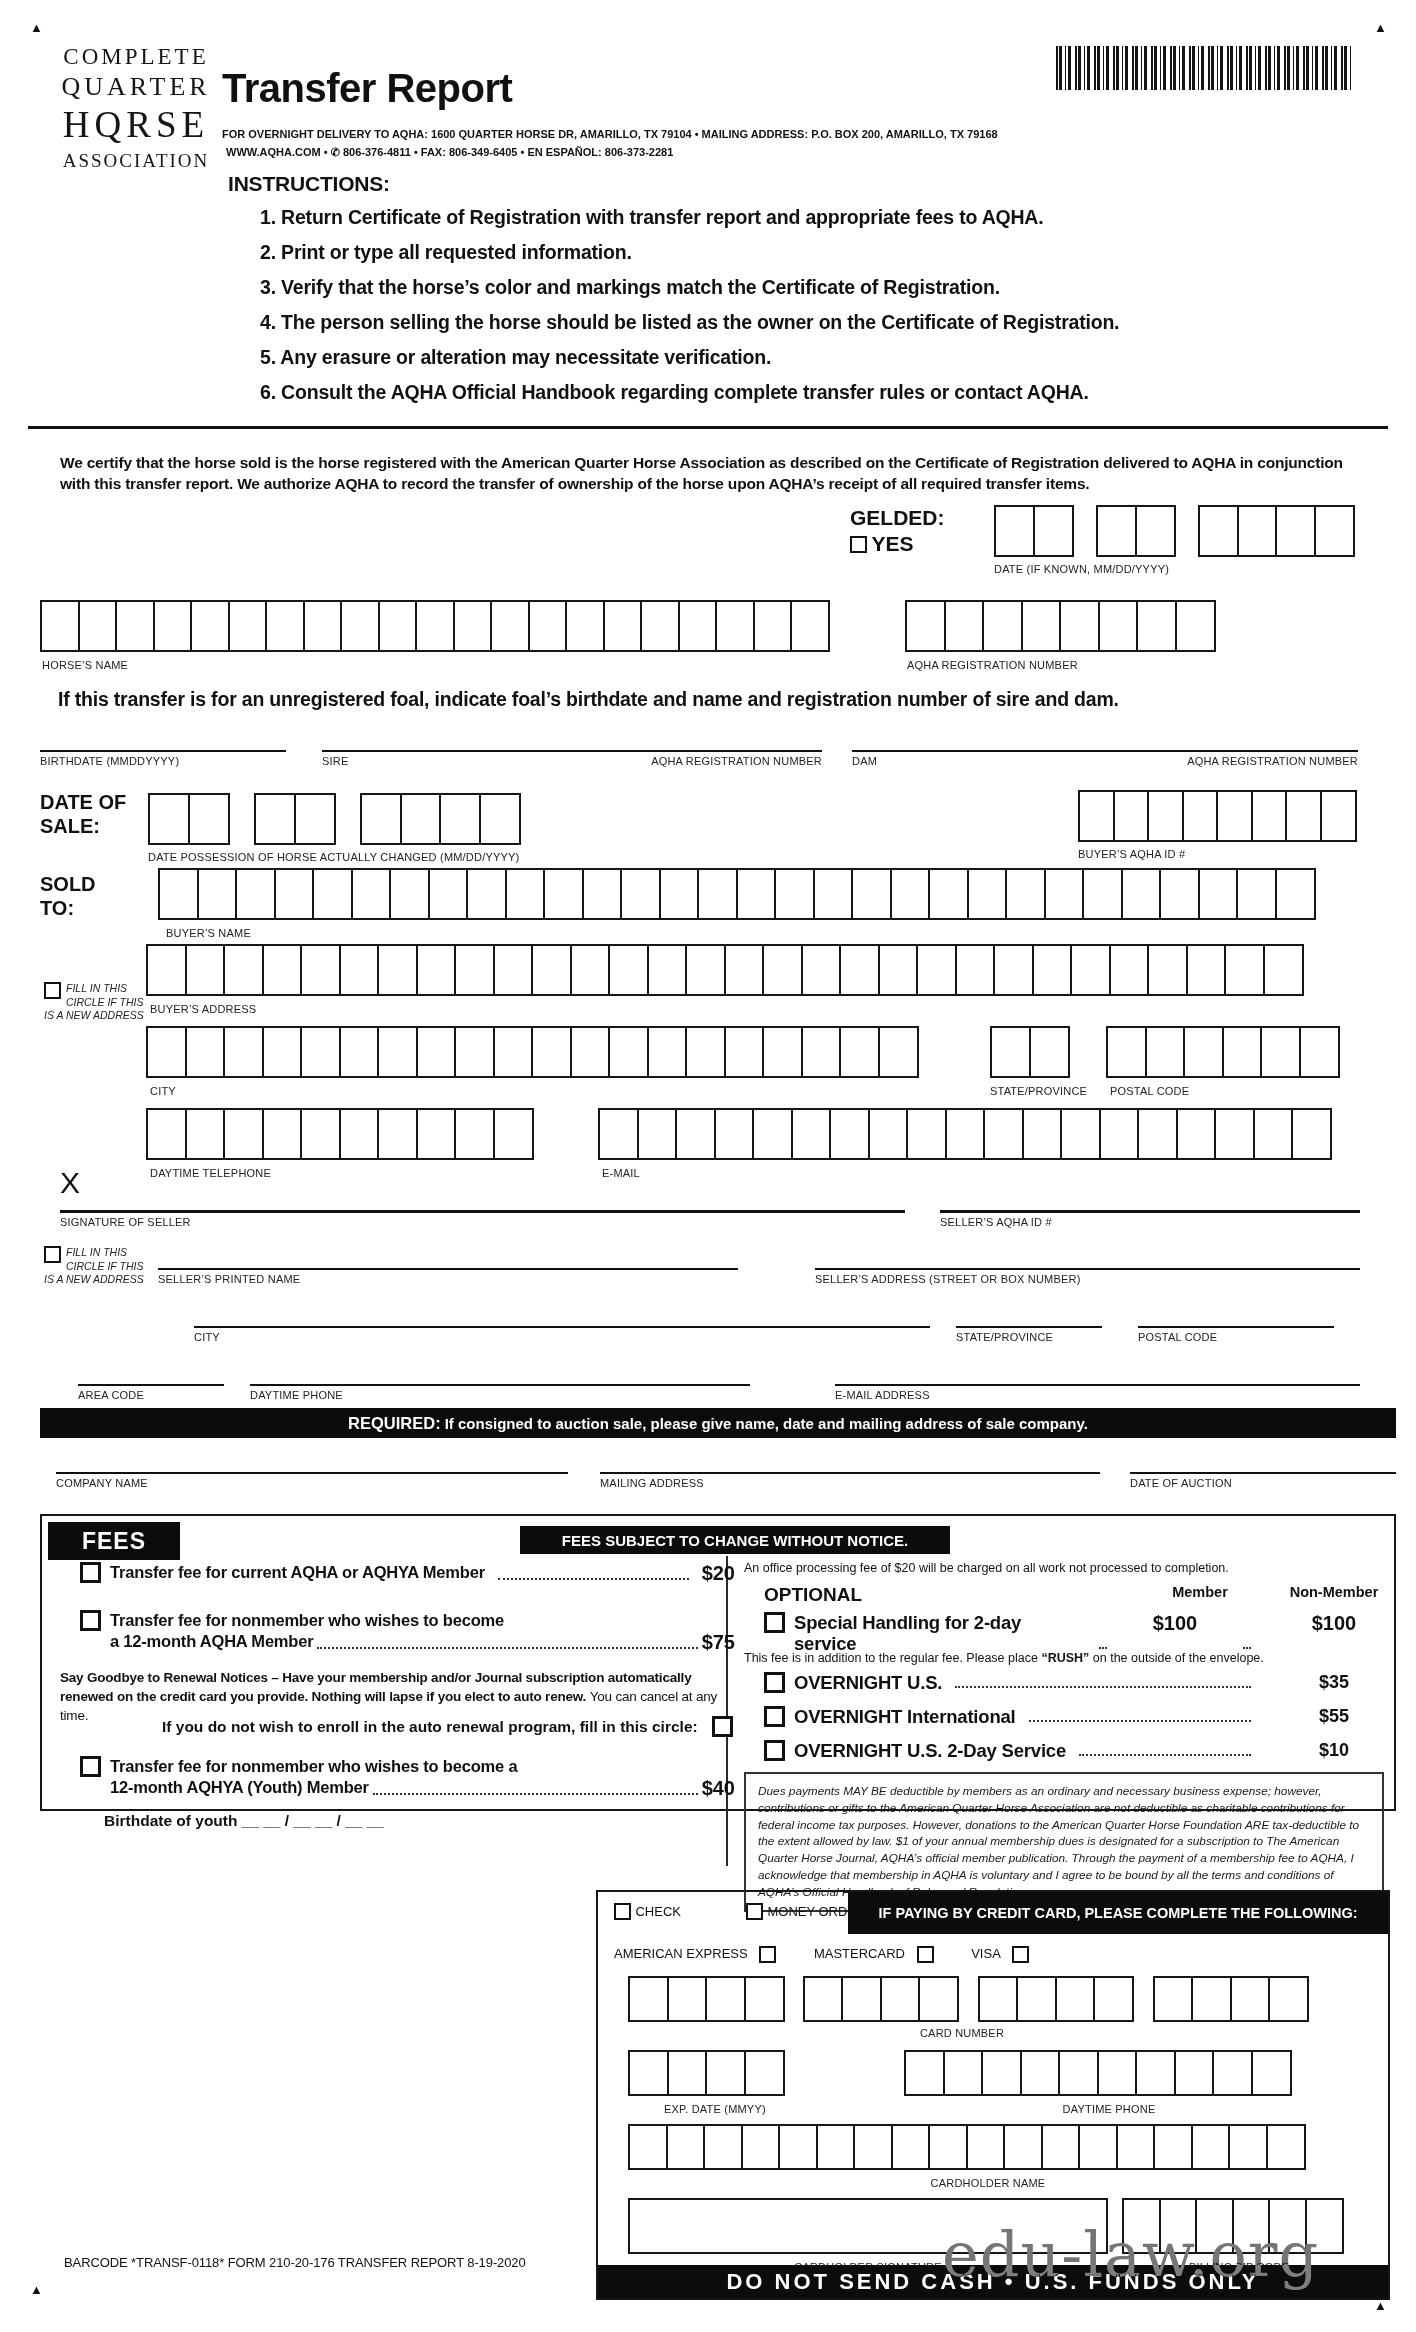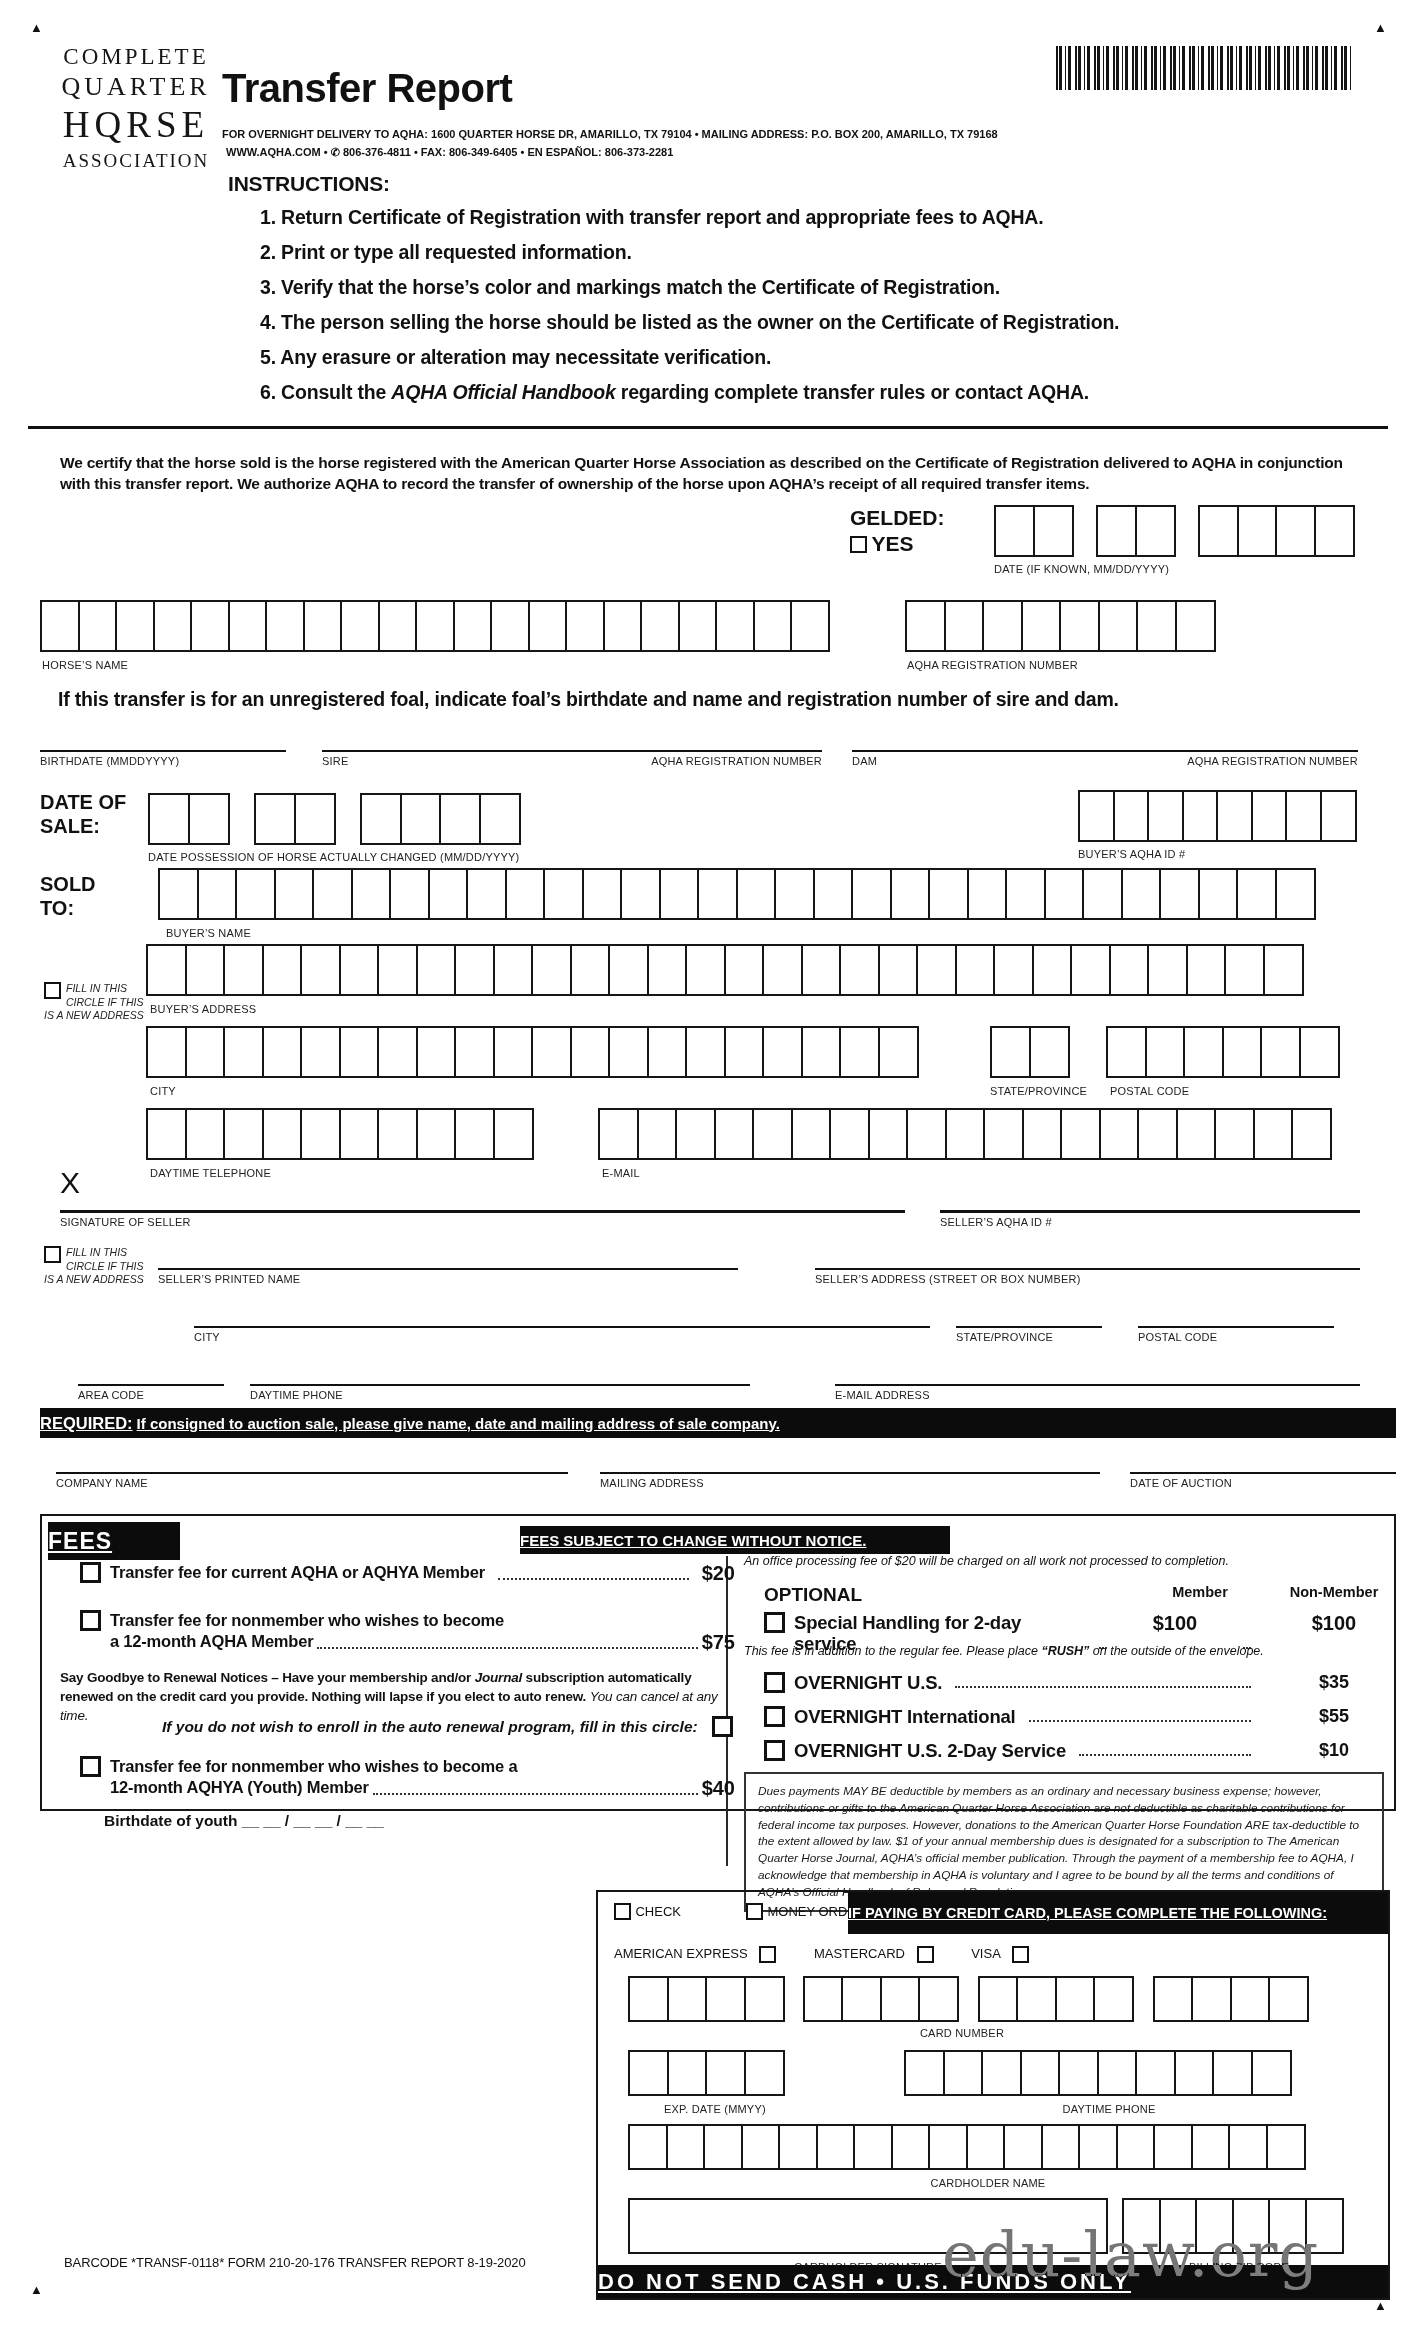--- a/index.html
+++ b/index.html
@@ -1,32 +1,32 @@
 <!DOCTYPE html>
 <html><head>
 <meta charset="utf-8">
 <style>
   html,body{margin:0;padding:0;background:#e8e8e8;}
   .page{position:relative;width:1416px;height:2332px;background:#fff;margin:0 auto;
         font-family:"Liberation Sans",sans-serif;color:#111;overflow:hidden;}
   .abs{position:absolute;}
   .b{font-weight:700;}
-  .i{font-style:italic;}
+  .i{margin-top:7px;}
   .cond{letter-spacing:-0.2px;}
   .lbl{font-size:11px;color:#222;letter-spacing:.2px;margin-top:3px;white-space:nowrap;}
   .comb{white-space:nowrap;font-size:0;}
   .cell{display:inline-block;box-sizing:border-box;width:var(--cw,41px);height:var(--ch,52px);
         border:2.5px solid #161616;margin-left:-2.5px;background:#fff;}
   .cell:first-child{margin-left:0;}
   .cb{display:inline-block;box-sizing:border-box;width:21px;height:21px;border:3px solid #111;
       background:#fff;vertical-align:middle;flex:none;}
   .cb.sm{width:17px;height:17px;border-width:2.5px;}
   .uline{height:24px;border-bottom:2.5px solid #111;}
   .lblrow{display:flex;justify-content:space-between;}
-  .banner{background:#0c0c0c;color:#fff;display:flex;align-items:center;text-decoration:underline;}
+  .banner{background:#0c0c0c;color:#fff;display:flex;align-items:center;justify-content:center;}
   .corner{font-size:13px;color:#111;}
   .feerow{display:flex;align-items:flex-start;gap:9px;margin-left:20px;}
   .lead{flex:1;border-bottom:2.5px dotted #333;margin:0 4px 5px;align-self:flex-end;min-width:8px;}
   .price{font-size:20px;font-weight:700;}
   .pcol{width:110px;text-align:center;font-weight:700;font-size:20px;flex:none;}
   .pcol.nm{width:140px;}
   .pcol.hdr{font-size:14.5px;}
   .ftxt{font-size:16.5px;font-weight:700;letter-spacing:-0.2px;line-height:21px;}
   .ftxt.big{font-size:18.5px;}
   .feeline2{display:flex;}

